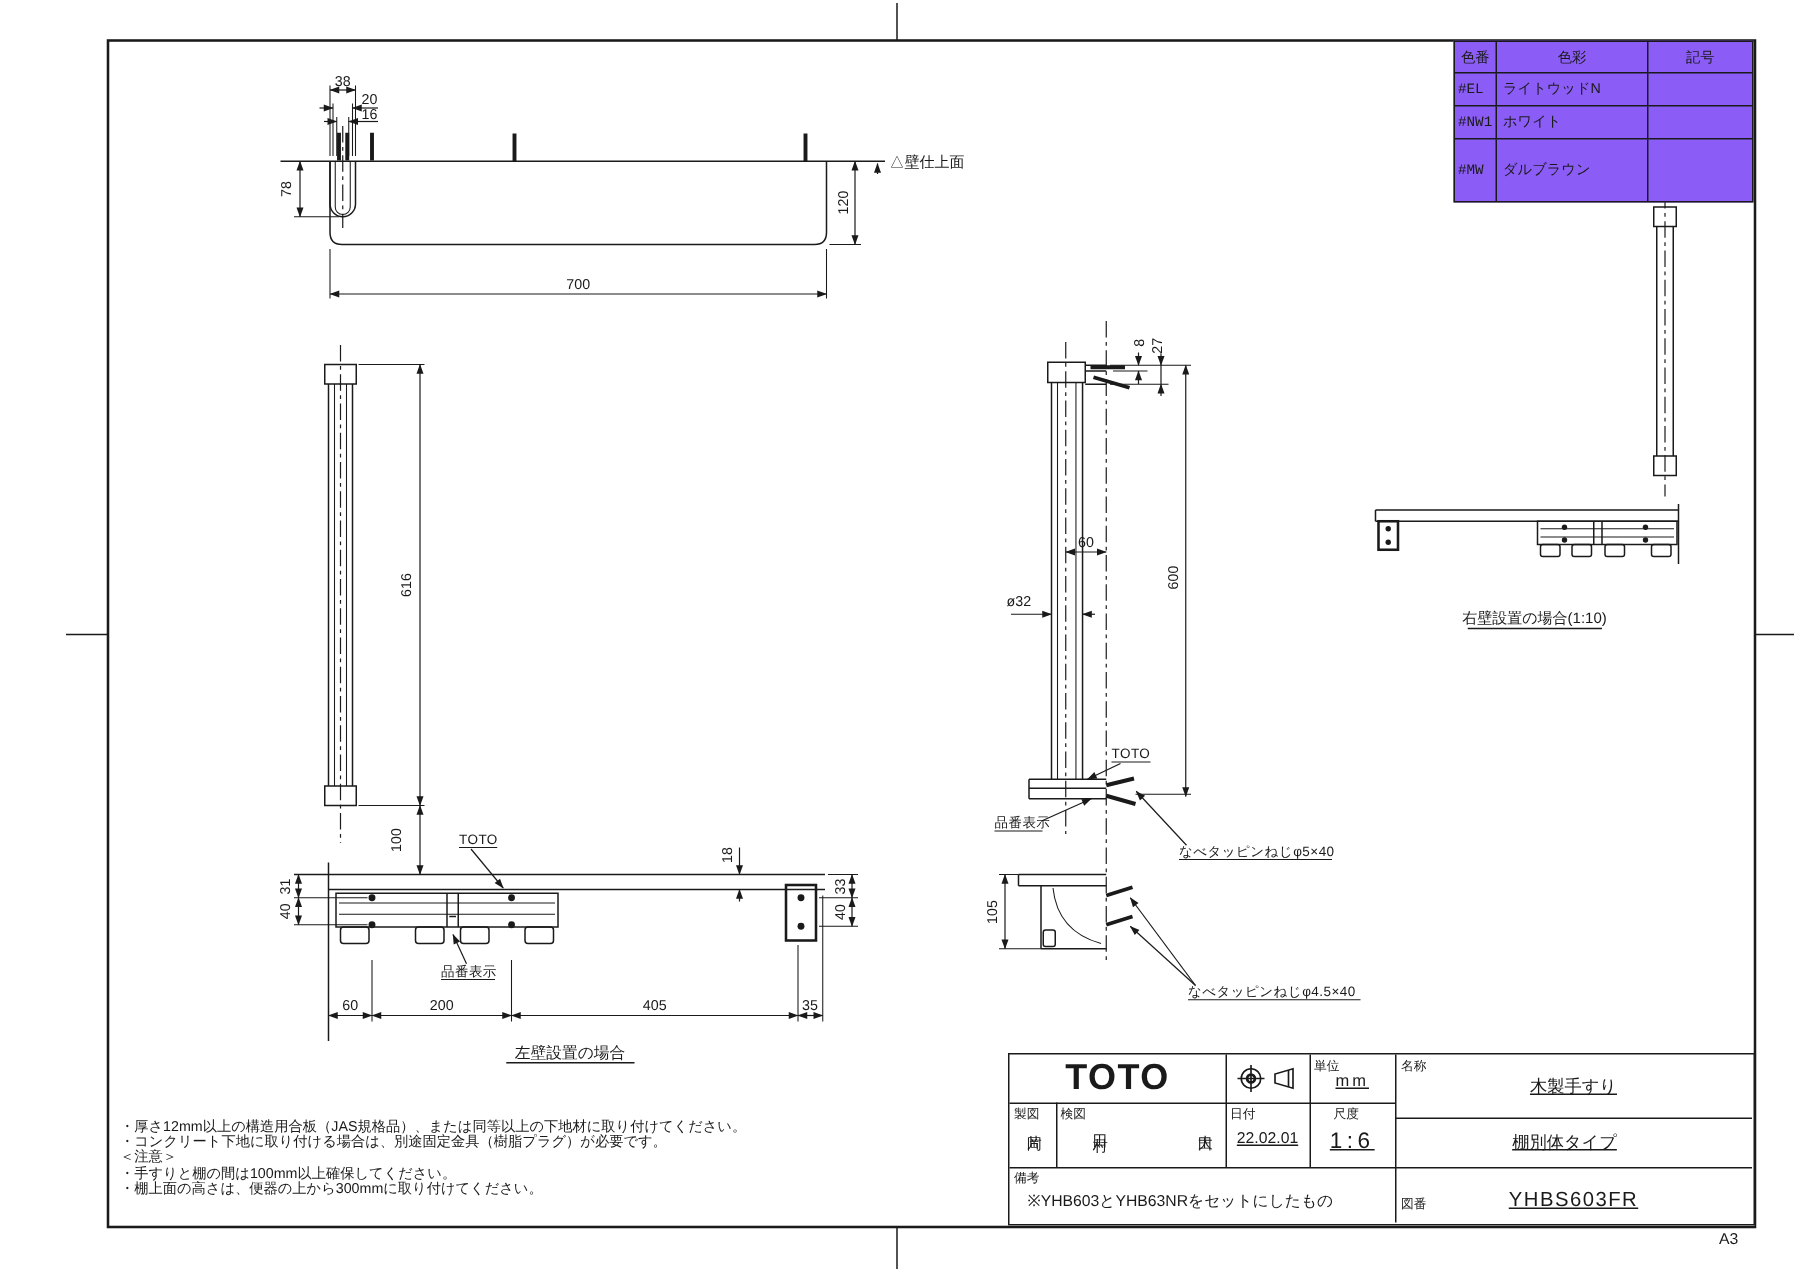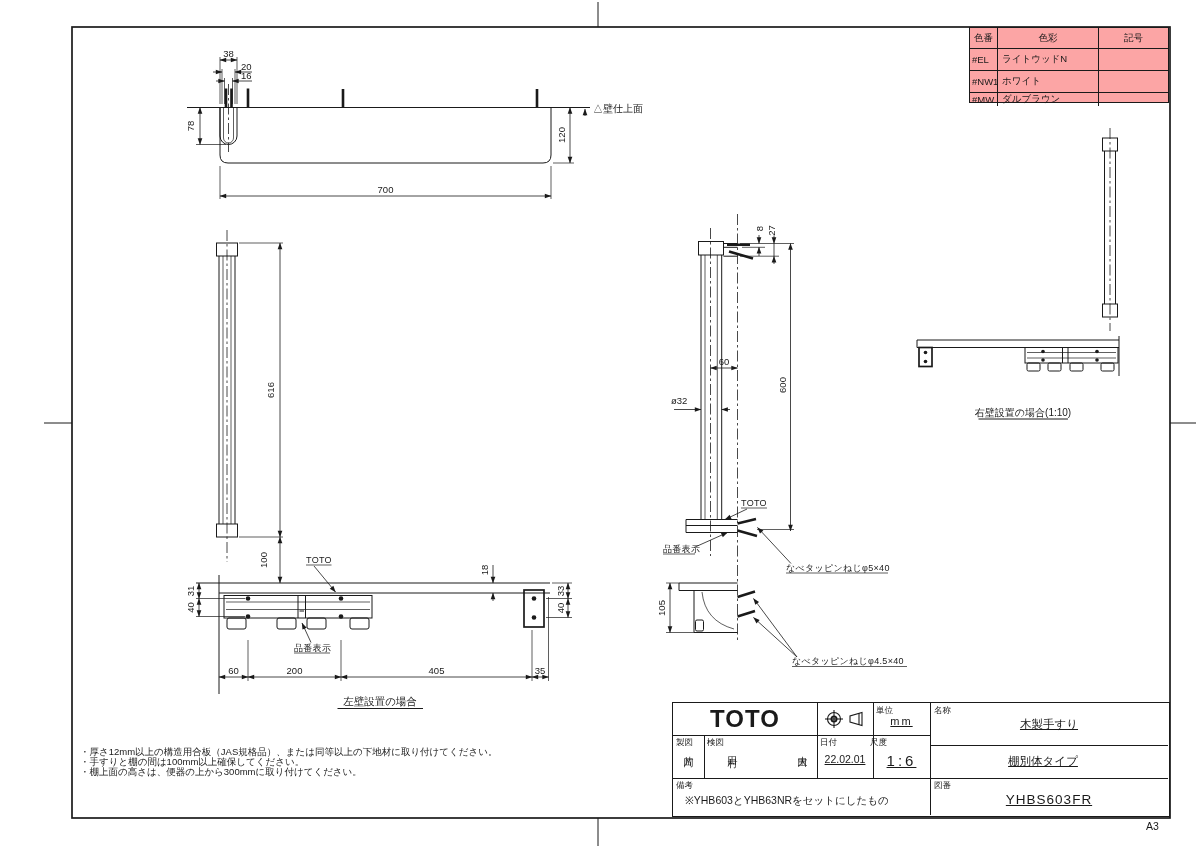--- a/index.html
+++ b/index.html
@@ -12,28 +12,28 @@
   svg .thk{stroke-width:1.7;}
   svg .bold{stroke-width:2.6;}
   svg .cl{stroke-dasharray:11 3 2.5 3;stroke-width:0.8;}
   svg .dot{fill:#1a1a1a;stroke:none;}
   svg text{fill:#1a1a1a;stroke:none;font-family:"Liberation Sans",sans-serif;font-size:9.5px;}
   svg text.mid{text-anchor:middle;}
   svg text.cap{font-size:10.5px;}
   svg text.sm{font-size:9px;letter-spacing:0.3px;}
 
   
-  .color-table{position:absolute;left:969px;top:27px;width:200px;height:76px;
+  .color-table{position:absolute;left:969px;top:27px;width:200px;height:108px;
     border:1.2px solid #1a1a1a;display:grid;grid-template-columns:28px 101px 1fr;
-    grid-template-rows:21px 22px 22px 1fr;font-size:9.5px;box-sizing:border-box;background:#fca5a5;}
+    grid-template-rows:21px 22px 22px 1fr;font-size:9.5px;box-sizing:border-box;background:#8b5cf6;}
   .ct-cell{border-right:1px solid #1a1a1a;border-bottom:1px solid #1a1a1a;
     display:flex;align-items:center;box-sizing:border-box;padding-left:4px;}
   .ct-cell:nth-child(3n){border-right:none;}
   .ct-head{justify-content:center;padding-left:0;}
-  .ct-code{padding-left:2px;}
+  .ct-code{padding-left:2px;font-family:Liberation Mono, monospace;}
 
   
   .notes{position:absolute;left:80px;top:747px;width:540px;font-size:9.5px;line-height:10.2px;letter-spacing:0;}
   .notes div{white-space:nowrap;}
 
   
   .title-block{position:absolute;left:672px;top:702px;width:498px;height:115px;
     border:1.5px solid #1a1a1a;box-sizing:border-box;background:#fff;}
   .tbl-line{position:absolute;background:#1a1a1a;}
   .tb-label{position:absolute;font-size:8.5px;}
@@ -233,20 +233,22 @@
     <div class="ct-cell">ホワイト</div>
     <div class="ct-cell"></div>
 
     <div class="ct-cell ct-code" style="border-bottom:none">#MW</div>
     <div class="ct-cell" style="border-bottom:none">ダルブラウン</div>
     <div class="ct-cell" style="border-bottom:none"></div>
   </div>
 
   <div class="notes">
     <div>・厚さ12mm以上の構造用合板（JAS規格品）、または同等以上の下地材に取り付けてください。</div>
+    <div>・コンクリート下地に取り付ける場合は、別途固定金具（樹脂プラグ）が必要です。</div>
+    <div>＜注意＞</div>
     <div>・手すりと棚の間は100mm以上確保してください。</div>
     <div>・棚上面の高さは、便器の上から300mmに取り付けてください。</div>
   </div>
 
   <div class="title-block">
 
     <div class="tbl-line" style="left:0;top:31.5px;width:257px;height:1px"></div>
     <div class="tbl-line" style="left:257px;top:41.5px;width:238px;height:1px"></div>
     <div class="tbl-line" style="left:0;top:74.5px;width:495px;height:1px"></div>
     <div class="tbl-line" style="left:256.5px;top:0;width:1px;height:112px"></div>
@@ -273,29 +275,29 @@
     <div class="tb-label" style="left:3px;top:34px">製図</div>
     <div class="vtext" style="left:8px;top:45px">片岡</div>
 
     <div class="tb-label" style="left:34px;top:34px">検図</div>
     <div class="vtext" style="left:52px;top:45px">田村</div>
     <div class="vtext" style="left:122px;top:45px">大田</div>
 
     <div class="tb-label" style="left:147px;top:34px">日付</div>
     <div class="tb-val" style="left:144px;top:50px;width:56px;font-size:10.5px">22.02.01</div>
 
-    <div class="tb-label" style="left:197px;top:34px">尺度</div>
+    <div class="tb-label" style="left:216px;top:34px">尺度</div>
     <div class="tb-val" style="left:200px;top:49px;width:57px;font-size:15px;letter-spacing:3px">1:6</div>
 
     <div class="tb-label" style="left:3px;top:77px">備考</div>
     <div class="tb-label" style="left:12px;top:90px;font-size:10.5px">※YHB603とYHB63NRをセットにしたもの</div>
 
     <div class="tb-label" style="left:261px;top:2px">名称</div>
     <div class="tb-val" style="left:257px;top:14px;width:238px;font-size:11.5px">木製手すり</div>
     <div class="tb-val" style="left:257px;top:51px;width:226px;font-size:11.5px">棚別体タイプ</div>
 
-    <div class="tb-label" style="left:261px;top:77px">図番</div>
+    <div class="tb-label" style="left:261px;top:94px">図番</div>
     <div class="tb-val" style="left:257px;top:89px;width:238px;font-size:13.5px;letter-spacing:1px">YHBS603FR</div>
   </div>
 
   <div class="sheet-size">A3</div>
 
 </div>
 
 </body></html>

